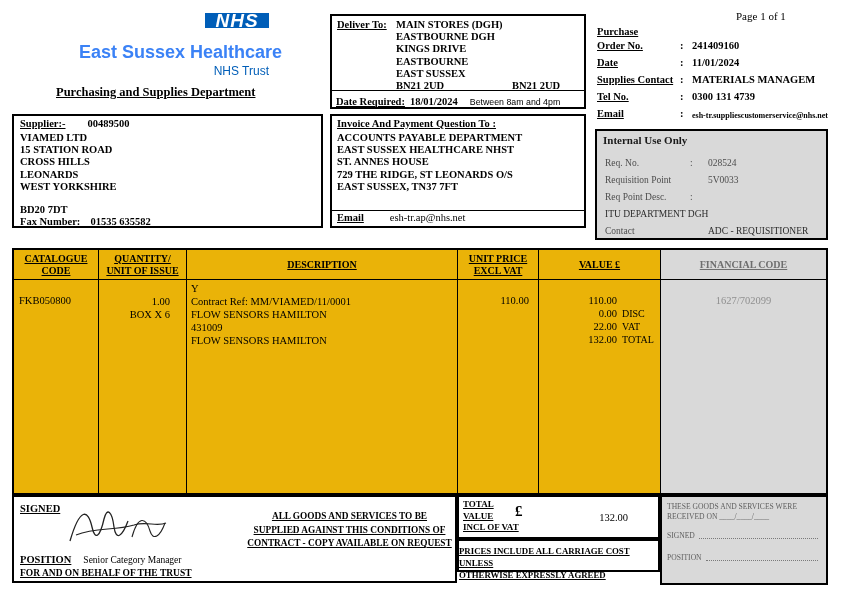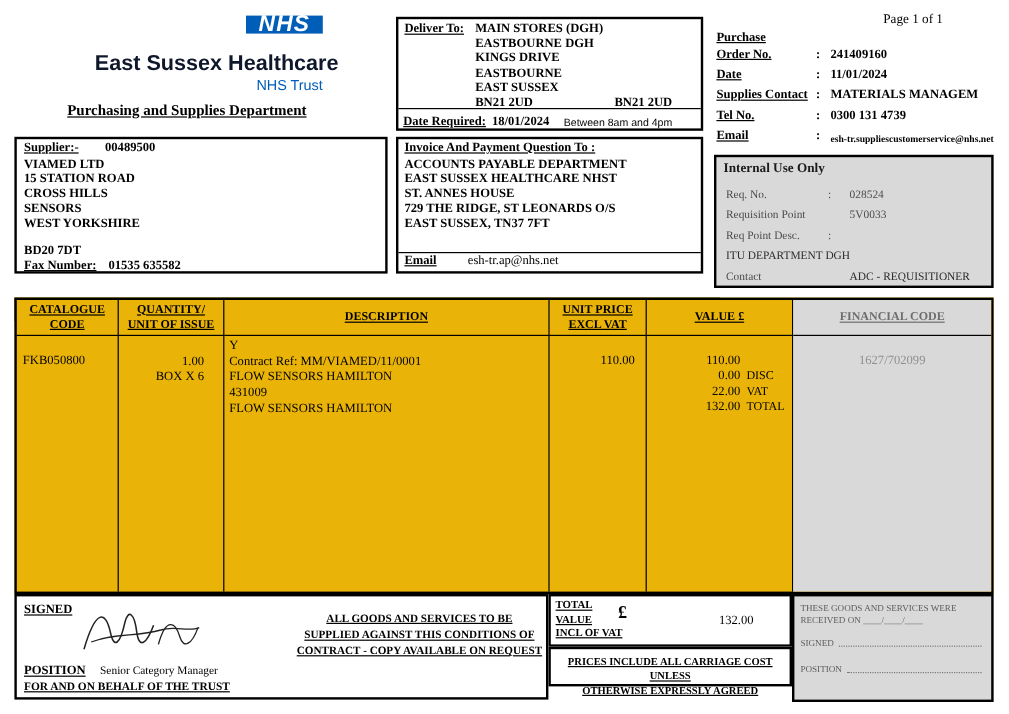--- a/index.html
+++ b/index.html
@@ -12,21 +12,21 @@
   .lbl { font-weight:bold; text-decoration:underline; }
   .u { text-decoration:underline; }
 
   .page-indicator { position:absolute; left:736px; top:10px; font-size:11px; }
 
   .nhs-logo { position:absolute; left:205px; top:13px; width:64px; height:15px;
     background:#005EB8; color:#fff; display:flex; align-items:center; justify-content:center;
     font-family:"Liberation Sans", sans-serif; font-weight:bold; font-style:italic;
     font-size:19px; letter-spacing:1px; }
   .trust-name { position:absolute; left:79px; top:42px; font-family:"Liberation Sans", sans-serif;
-    font-size:18px; font-weight:600; color:#0f172a; }
+    font-size:18px; font-weight:600; color:#3b82f6; }
   .nhs-trust { position:absolute; left:79px; top:64px; width:190px; text-align:right;
     font-family:"Liberation Sans", sans-serif; font-size:12px; color:#005EB8; }
   .department { position:absolute; left:56px; top:85px; font-size:12.5px; font-weight:bold; text-decoration:underline; }
 
   
   .deliver-box { left:330px; top:14px; width:256px; height:95px; }
   .deliver-label { position:absolute; left:5px; top:3px; font-size:10.5px; }
   .deliver-lines { position:absolute; left:64px; top:3px; font-size:10.5px; font-weight:bold; line-height:12.2px; }
   .deliver-postcode2 { position:absolute; left:180px; top:64px; font-size:10.5px; font-weight:bold; }
   .date-row { position:absolute; left:0; right:0; bottom:0; height:17px; border-top:1.5px solid #000;
@@ -102,21 +102,21 @@
   .conditions { position:absolute; left:228px; top:13px; width:215px; text-align:center;
     font-size:9.3px; font-weight:bold; line-height:13.5px; }
   .conditions div { text-decoration:underline; }
 
   .total-box { left:457px; top:495px; width:203px; height:44px; }
   .total-labels { position:absolute; left:4px; top:2px; font-size:9px; font-weight:bold; line-height:11.5px; }
   .total-labels div { text-decoration:underline; }
   .currency { position:absolute; left:56px; top:6px; font-size:15px; font-weight:bold; }
   .total-value { position:absolute; right:30px; top:15px; font-size:10.5px; }
 
-  .carriage-box { left:457px; top:539px; width:203px; height:33px; padding-top:4px; text-align:center;
+  .carriage-box { left:457px; top:539px; width:203px; height:33px; padding-top:4px; text-align:left;
     font-size:8.8px; font-weight:bold; line-height:12px; }
   .carriage-box div { text-decoration:underline; }
 
   .received-box { left:660px; top:495px; width:168px; height:90px; background:#d9d9d9; color:#5f5f5f; }
   .recv-line1 { position:absolute; left:5px; top:5px; font-size:7.6px; }
   .recv-line2 { position:absolute; left:5px; top:15px; font-size:7.6px; }
   .recv-row { position:absolute; left:5px; right:8px; display:flex; align-items:flex-end; font-size:7.6px; }
   .recv-signed { top:34px; }
   .recv-position { top:56px; }
   .dotline { flex:1; border-bottom:1px dotted #7a7a7a; margin:0 0 1px 4px; height:8px; }
@@ -184,21 +184,21 @@
 
   <div class="box supplier-box">
     <div class="sup-head">
       <span class="lbl">Supplier:-</span>
       <span class="sup-num">00489500</span>
     </div>
     <div class="sup-lines">
       <div>VIAMED LTD</div>
       <div>15 STATION ROAD</div>
       <div>CROSS HILLS</div>
-      <div>SENSORS</div>
+      <div>LEONARDS</div>
       <div>WEST YORKSHIRE</div>
     </div>
     <div class="sup-postcode">BD20 7DT</div>
     <div class="sup-fax">
       <span class="lbl">Fax Number:</span>
       <span class="val">01535 635582</span>
     </div>
   </div>
 
   <div class="box invoice-box">

